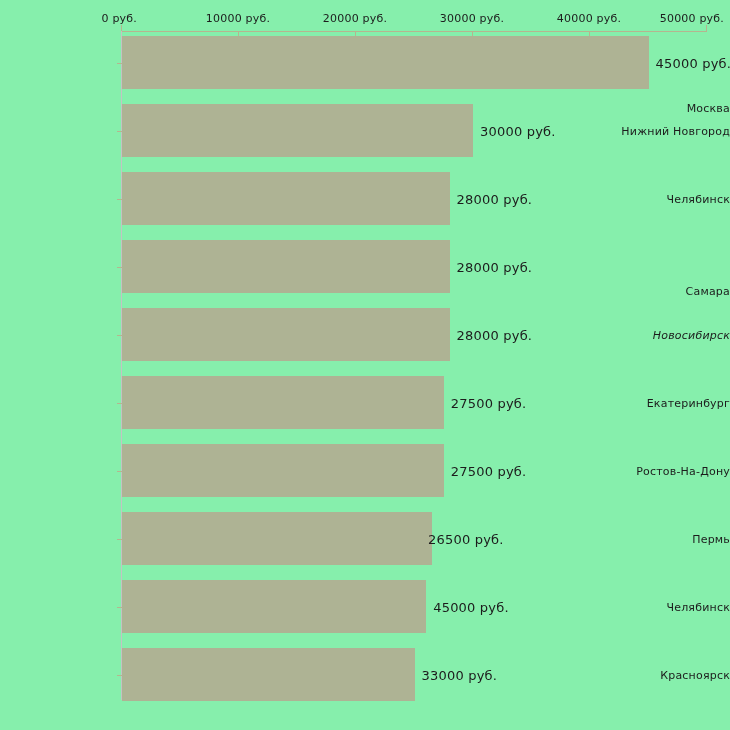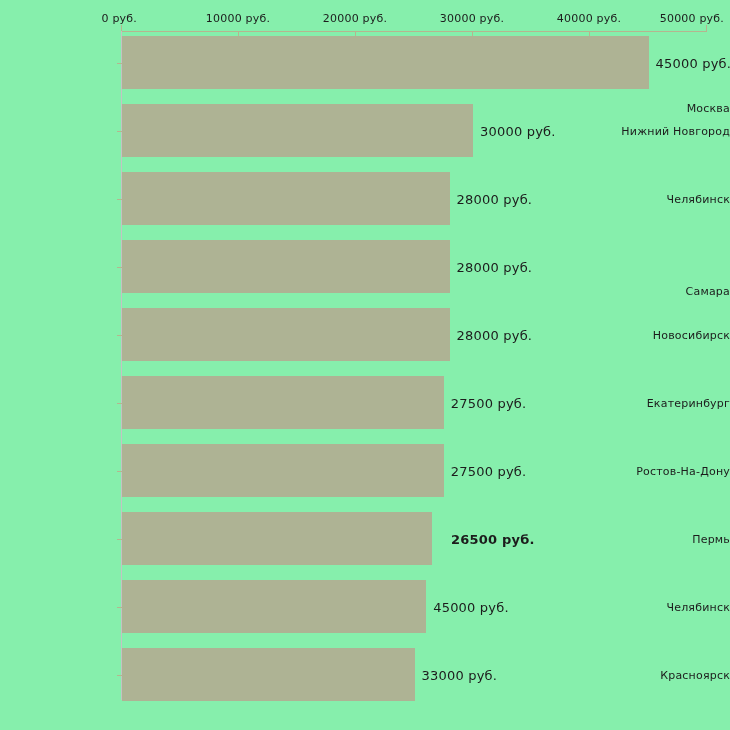--- a/index.html
+++ b/index.html
@@ -133,34 +133,34 @@
       <div class="bar" title="Красноярск: 28000 руб." style="top: 172px; height: 53px; width: 327.6px; background: rgb(174, 179, 148);"></div>
       <div class="y-tick" style="top: 198.5px;"></div>
       <div class="y-tick-label" style="top: 198.5px;">Челябинск</div>
       <div class="bar-value-label" style="top: 198.5px; left: 456.6px;">28000 руб.</div>
       <div class="bar" title="Самара: 28000 руб." style="top: 240px; height: 53px; width: 327.6px; background: rgb(174, 179, 148);"></div>
       <div class="y-tick" style="top: 266.5px;"></div>
       <div class="y-tick-label" style="top: 266.5px; margin-top: 24px;">Самара</div>
       <div class="bar-value-label" style="top: 266.5px; left: 456.6px;">28000 руб.</div>
       <div class="bar" title="Новосибирск: 28000 руб." style="top: 308px; height: 53px; width: 327.6px; background: rgb(174, 179, 148);"></div>
       <div class="y-tick" style="top: 334.5px;"></div>
-      <div class="y-tick-label" style="top: 334.5px;">Новосибирск</div>
+      <div class="y-tick-label" style="top: 334.5px; font-style: italic;">Новосибирск</div>
       <div class="bar-value-label" style="top: 334.5px; left: 456.6px;">28000 руб.</div>
       <div class="bar" title="Екатеринбург: 27500 руб." style="top: 376px; height: 53px; width: 321.75px; background: rgb(174, 179, 148);"></div>
       <div class="y-tick" style="top: 402.5px;"></div>
       <div class="y-tick-label" style="top: 402.5px;">Екатеринбург</div>
       <div class="bar-value-label" style="top: 402.5px; left: 450.75px;">27500 руб.</div>
       <div class="bar" title="Ростов-На-Дону: 27500 руб." style="top: 444px; height: 53px; width: 321.75px; background: rgb(174, 179, 148);"></div>
       <div class="y-tick" style="top: 470.5px;"></div>
       <div class="y-tick-label" style="top: 470.5px;">Ростов-На-Дону</div>
       <div class="bar-value-label" style="top: 470.5px; left: 450.75px;">27500 руб.</div>
       <div class="bar" title="Пермь: 26500 руб." style="top: 512px; height: 53px; width: 310.05px; background: rgb(174, 179, 148);"></div>
       <div class="y-tick" style="top: 538.5px;"></div>
       <div class="y-tick-label" style="top: 538.5px;">Пермь</div>
-      <div class="bar-value-label" style="top: 538.5px; left: 451px; font-weight: bold;">26500 руб.</div>
+      <div class="bar-value-label" style="top: 538.5px; left: 428px;">26500 руб.</div>
       <div class="bar" title="Челябинск: 26000 руб." style="top: 580px; height: 53px; width: 304.2px; background: rgb(174, 179, 148);"></div>
       <div class="y-tick" style="top: 606.5px;"></div>
       <div class="y-tick-label" style="top: 606.5px;">Челябинск</div>
       <div class="bar-value-label" style="top: 606.5px; left: 433.2px;">45000 руб.</div>
       <div class="bar" title="Волгоград: 25000 руб." style="top: 648px; height: 53px; width: 292.5px; background: rgb(174, 179, 148);"></div>
       <div class="y-tick" style="top: 674.5px;"></div>
       <div class="y-tick-label" style="top: 674.5px;">Красноярск</div>
       <div class="bar-value-label" style="top: 674.5px; left: 421.5px;">33000 руб.</div>
     </div>
 

